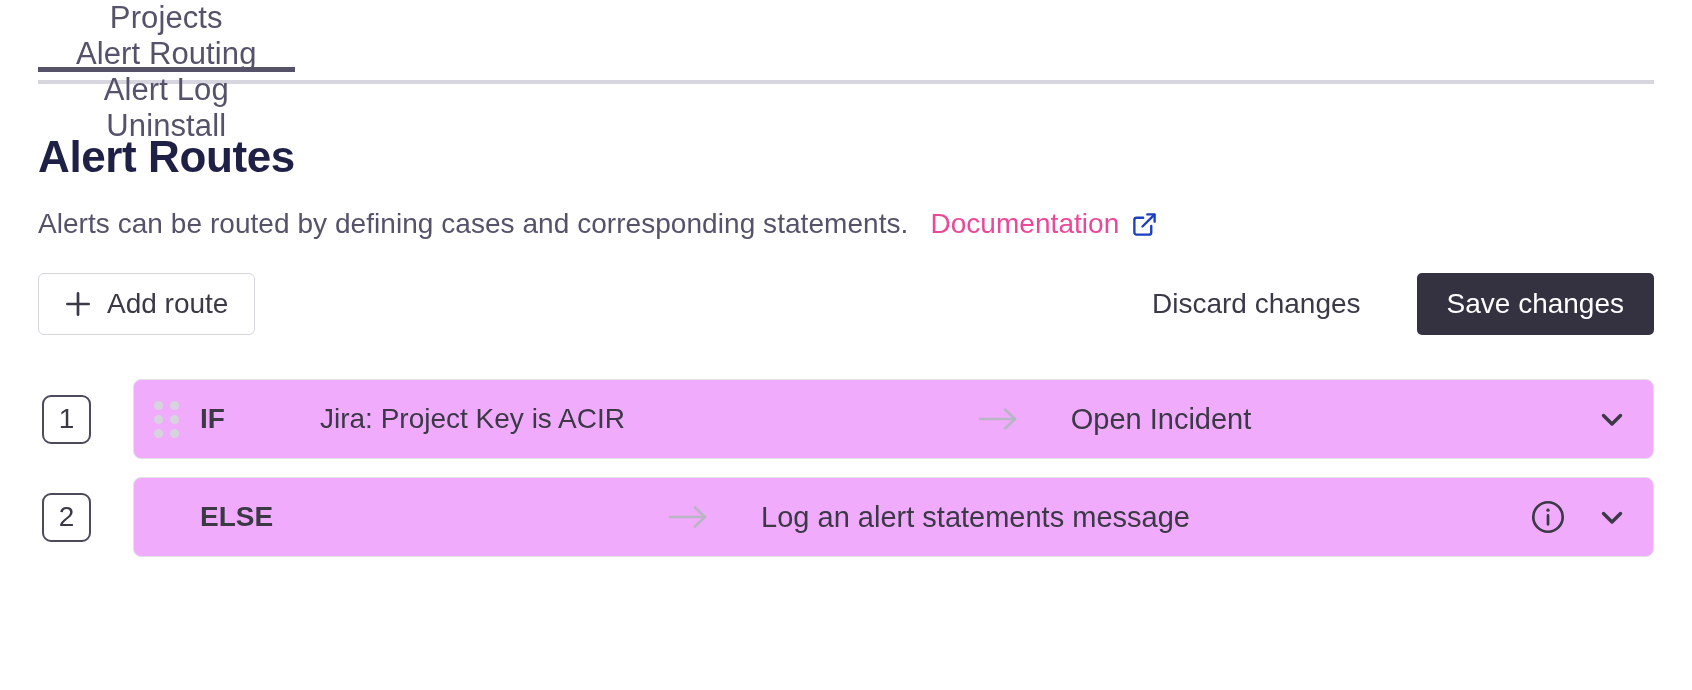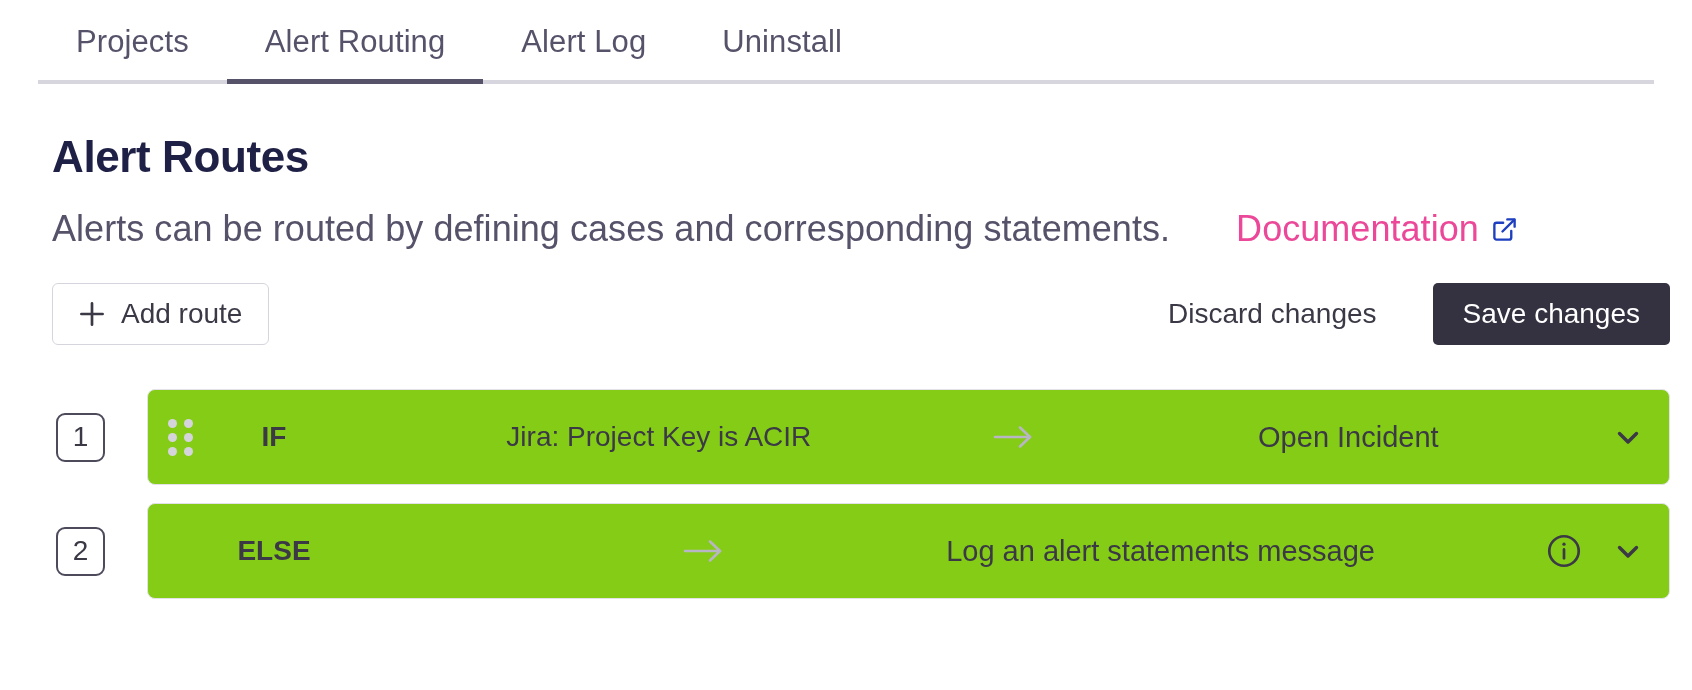--- a/index.html
+++ b/index.html
@@ -26,20 +26,21 @@
     bottom: 0;
     height: 4px;
     background: #d7d6de;
   }
   .tabs {
     display: flex;
     align-items: center;
     height: 84px;
     position: relative;
     z-index: 2;
+    flex-direction: column;
   }
   .tab {
     position: relative;
     height: 84px;
     display: flex;
     align-items: center;
     justify-content: center;
     padding: 0 38px;
     font-size: 31px;
     color: #55526a;
@@ -50,38 +51,36 @@
   .tab.active::after {
     content: "";
     position: absolute;
     left: 0; right: 0; bottom: 0;
     height: 5px;
     background: #55526a;
   }
 
   
   .body {
-    padding: 0 22px;
-    margin-left: 30px;
+    padding: 0 38px;
   }
   .page-title {
     margin-top: 48px;
     font-size: 44px;
     font-weight: bold;
     color: #1f2045;
     letter-spacing: -0.4px;
   }
   .subtitle-row {
     margin-top: 26px;
     display: flex;
     align-items: center;
-    font-size: 36px;
+    font-size: 28px;
     color: #55526a;
     letter-spacing: 0.05px;
-    gap: 44px;
   }
   .doc-link {
     margin-left: 22px;
     display: inline-flex;
     align-items: center;
     gap: 12px;
     color: #ec4899;
     text-decoration: none;
     cursor: pointer;
   }
@@ -159,29 +158,28 @@
     display: flex;
     align-items: center;
     justify-content: center;
     font-size: 28px;
     color: #3b3946;
     margin-left: 4px;
   }
   .route-card {
     margin-left: 42px;
     flex: 1 1 auto;
-    height: 96px;
+    height: 80px;
     border: 1.6px solid #e3e2e8;
     border-radius: 8px;
-    background: #84cc16;
+    background: #f0abfc;
     display: flex;
     align-items: center;
     padding: 0 24px 0 20px;
     cursor: pointer;
-    text-align: center;
   }
   .drag-handle {
     width: 26px;
     flex: 0 0 26px;
     display: grid;
     grid-template-columns: repeat(2, 9px);
     grid-template-rows: repeat(3, 9px);
     gap: 5px 7px;
     cursor: grab;
     margin-right: 20px;

